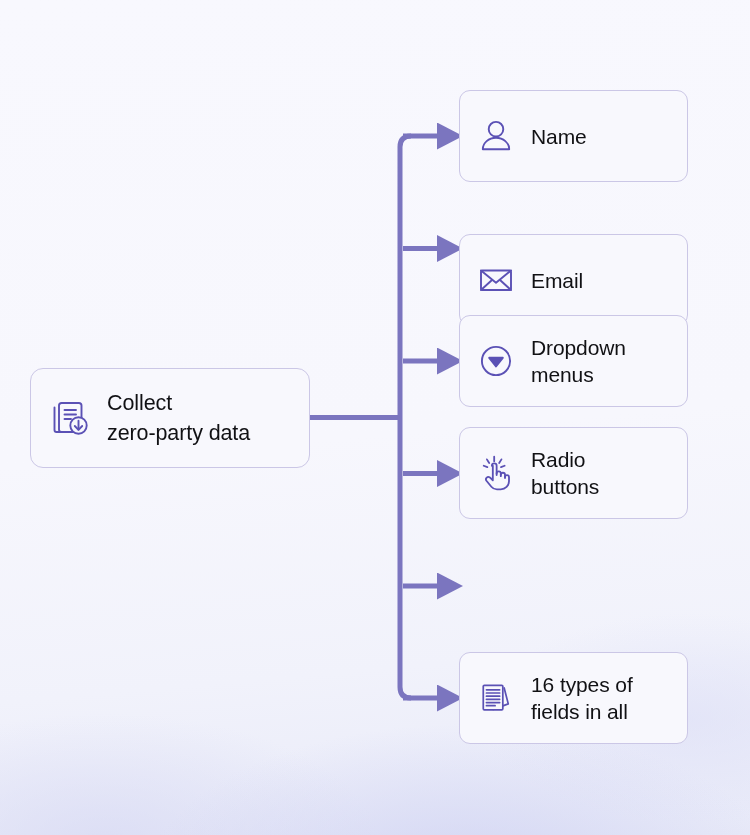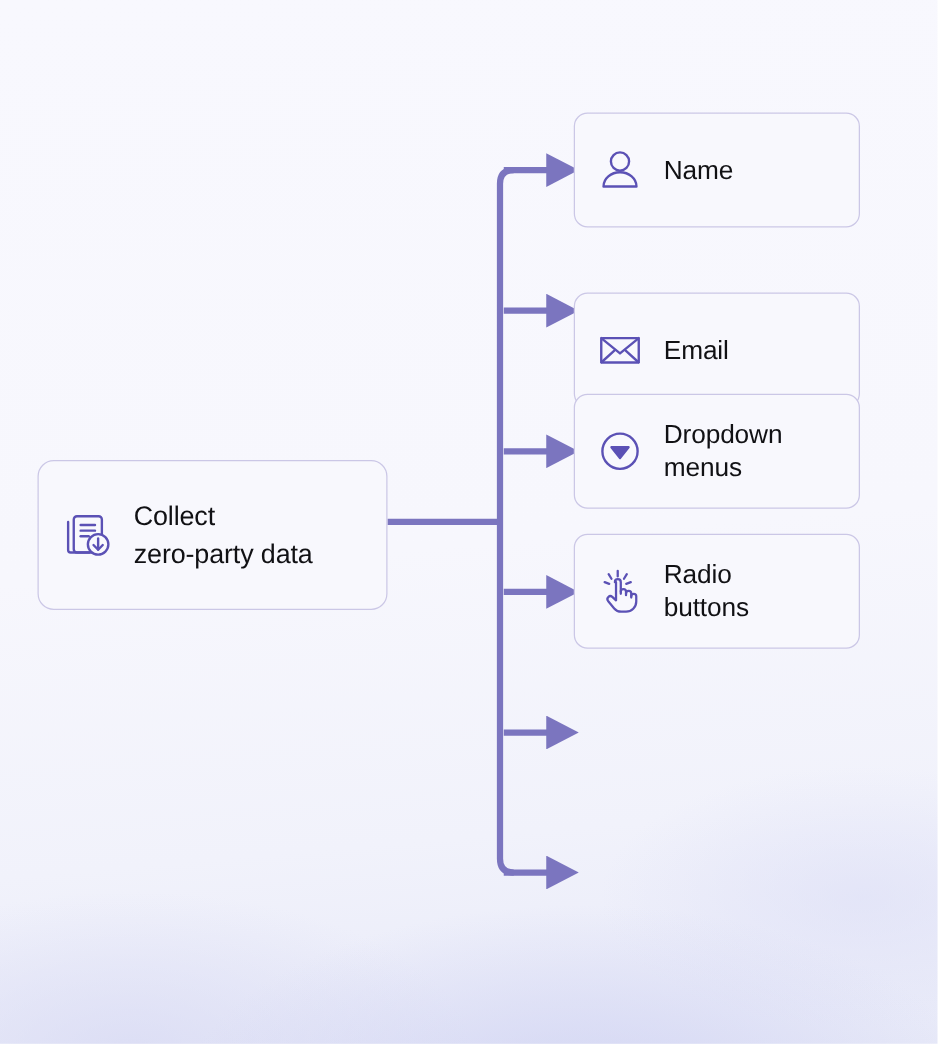--- a/index.html
+++ b/index.html
@@ -42,21 +42,21 @@
     background: #f8f8fd;
     border: 1.3px solid #cbc7e6;
     border-radius: 11px;
     padding: 4px 14px;
     gap: 13px;
   }
   .node.root {
     left: 30px;
     top: 368px;
     width: 280px;
-    height: 120px;
+    height: 100px;
     border-radius: 13px;
     padding: 0 16px;
     gap: 14px;
   }
   .node.leaf {
     left: 459px;
     width: 229px;
     height: 92px;
   }
   .n-name   { top: 90px; }
@@ -181,14 +181,30 @@
       <svg viewBox="0 0 44 44" width="40" height="40" fill="none" stroke="#5b51b5" stroke-width="2.1" stroke-linejoin="round">
         <circle cx="22" cy="22" r="15.5"></circle>
         <path d="M14.5 18.5 L29.5 18.5 L22 28 Z" fill="#5b51b5"></path>
       </svg>
     </span>
     <span class="node-label">Dropdown
 menus</span>
   </div>
 
 
+  <div class="node leaf n-16">
+    <span class="node-icon">
+      <svg viewBox="0 0 44 44" width="40" height="40" fill="none" stroke="#5b51b5" stroke-width="1.9" stroke-linecap="round" stroke-linejoin="round">
+        <path d="M31 11 L35.5 28.5 L19 34.5" fill="#f8f8fd"></path>
+        <rect x="8" y="8" width="21.5" height="27" rx="1.2" fill="#f8f8fd"></rect>
+        <line x1="11.5" y1="13" x2="26" y2="13"></line>
+        <line x1="11.5" y1="16.5" x2="26" y2="16.5"></line>
+        <line x1="11.5" y1="20" x2="26" y2="20"></line>
+        <line x1="11.5" y1="23.5" x2="26" y2="23.5"></line>
+        <line x1="11.5" y1="27" x2="26" y2="27"></line>
+        <line x1="11.5" y1="30.5" x2="21" y2="30.5"></line>
+      </svg>
+    </span>
+    <span class="node-label">16 types of
+fields in all</span>
+  </div>
 
 </div>
 
 </body></html>

